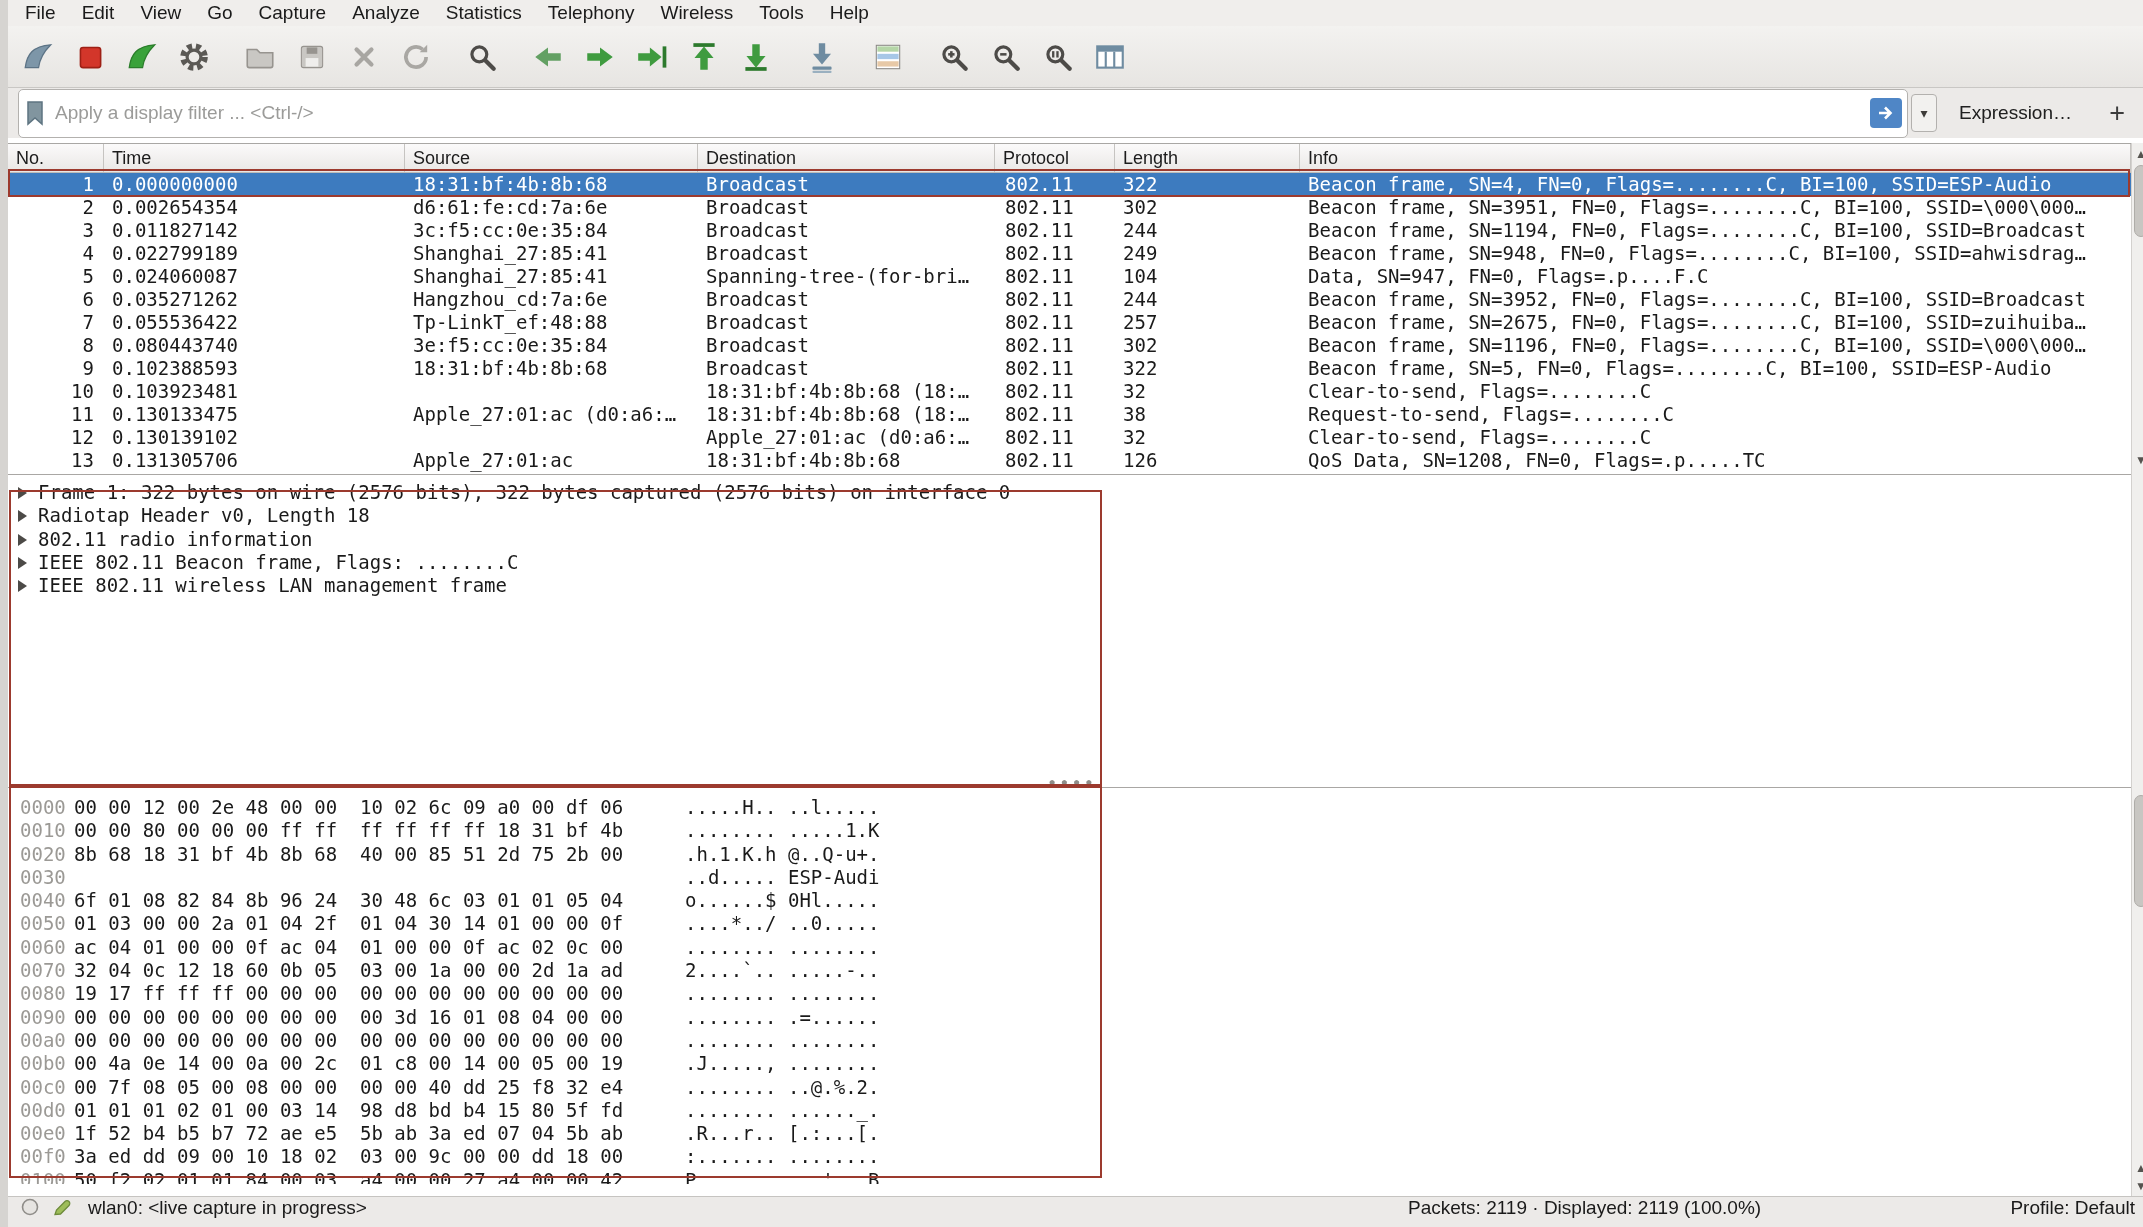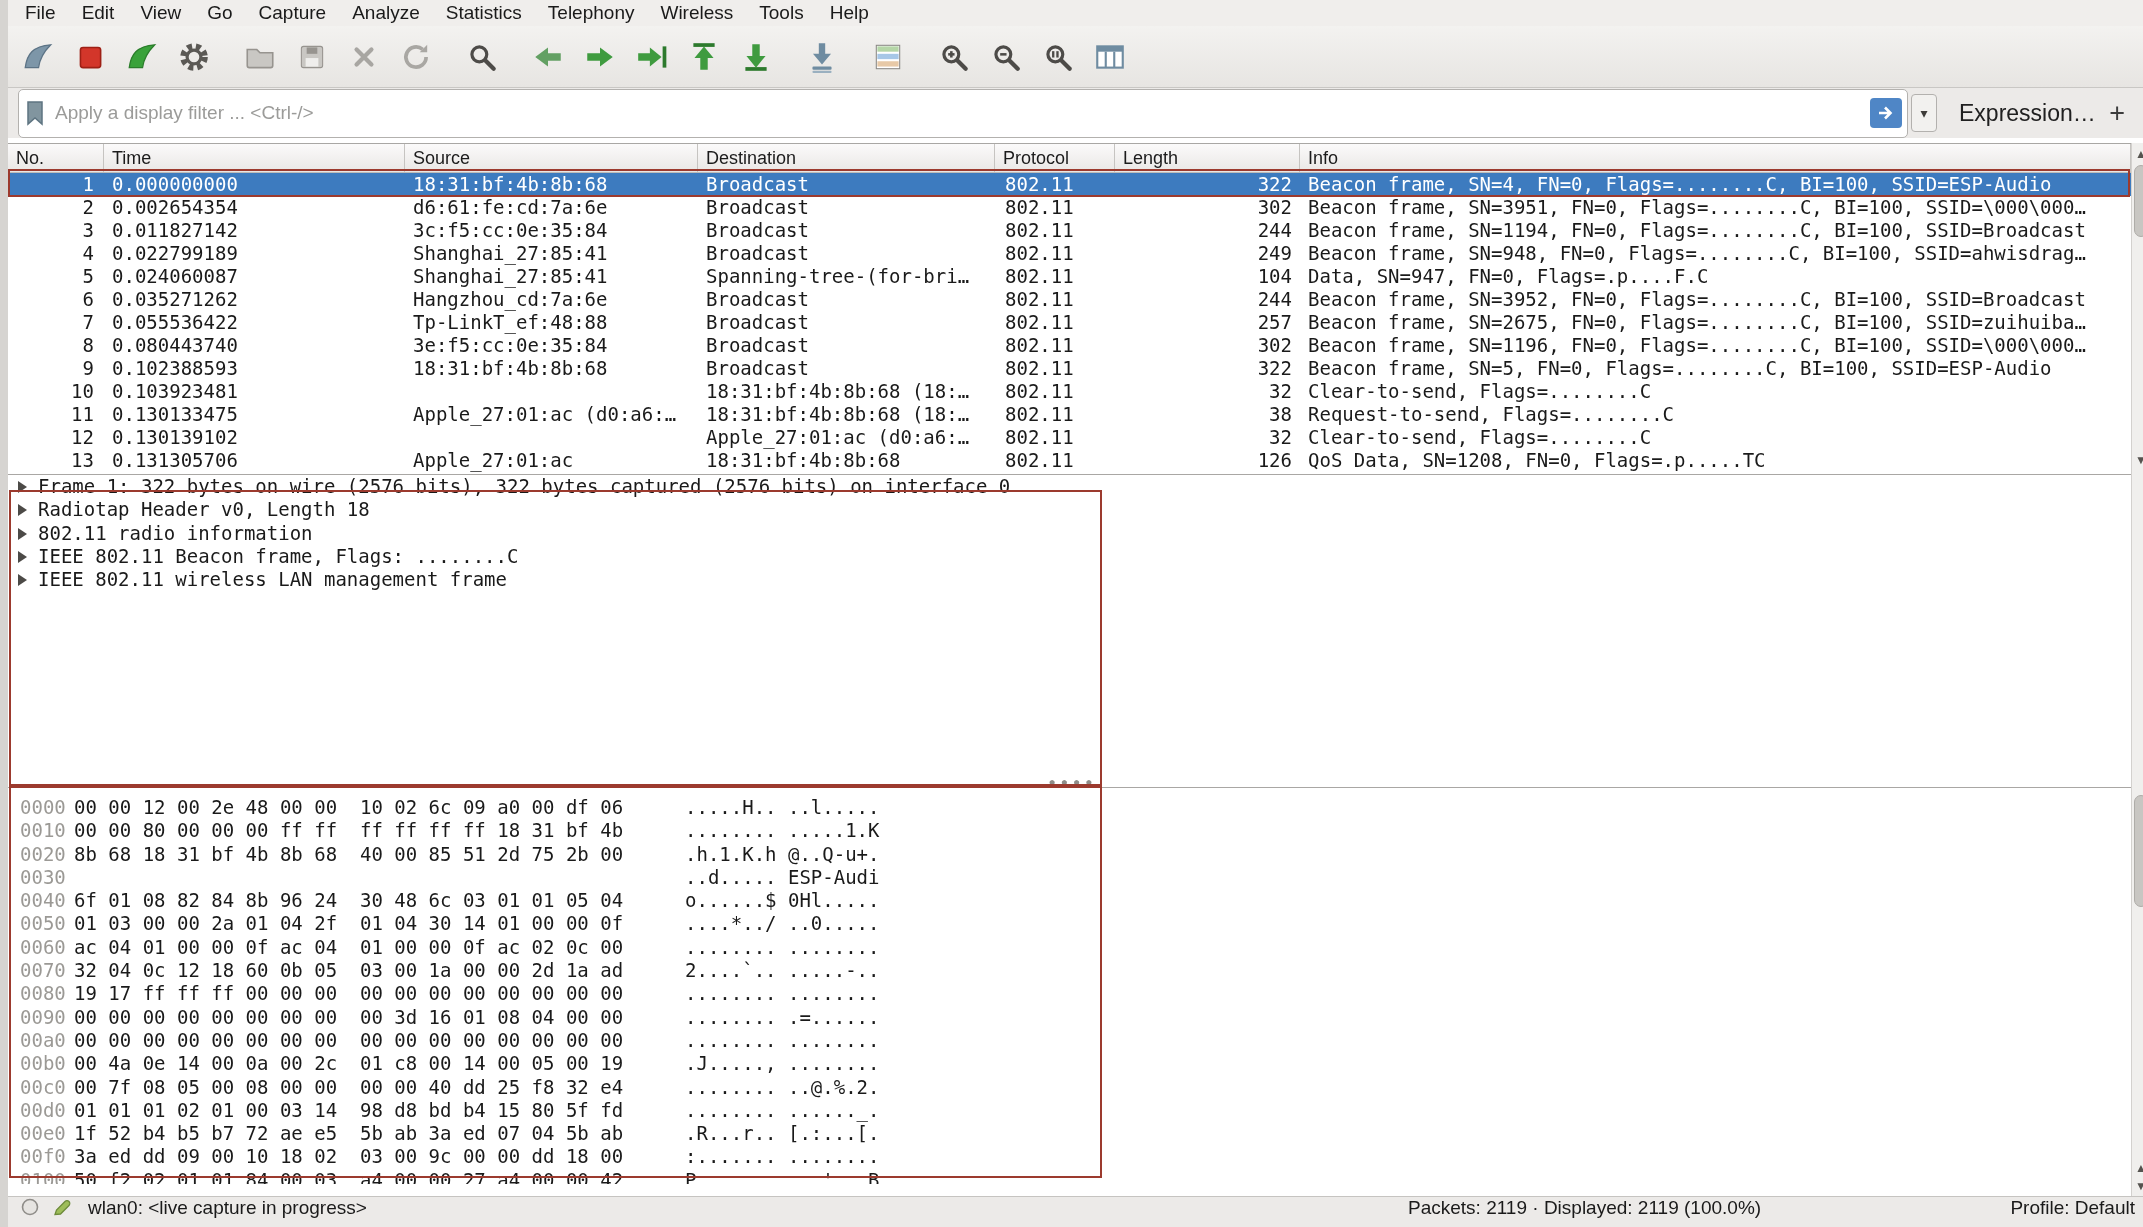--- a/index.html
+++ b/index.html
@@ -26,43 +26,43 @@
   .filter-wrap { width:1890px; height:49px; background:#fff; border:1px solid #b3b1ae; border-radius:5px;
                  display:flex; align-items:center; padding:0 5px; }
   .filter-wrap input { flex:1; border:none; outline:none; font-size:19px; color:#333; margin-left:9px;
                        font-family:"Liberation Sans",sans-serif; background:transparent; }
   .filter-wrap input::placeholder { color:#9b9b99; }
   .apply-btn { width:32px; height:30px; border-radius:4px; background:var(--accent,#4f86c6);
                display:flex; align-items:center; justify-content:center; flex:0 0 auto; }
   .caret-btn { width:26px; height:38px; margin-left:3px; border:1px solid #b3b1ae; border-radius:4px;
                background:#f2f1ef; display:flex; align-items:center; justify-content:center;
                font-size:14px; color:#3e3c39; }
-  .expr { margin-left:22px; font-size:23px; color:#202020; white-space:nowrap; }
+  .expr { margin-left:22px; font-size:19px; color:#202020; white-space:nowrap; }
   .addf { margin-left:auto; margin-right:16px; font-size:27px; color:#3c3c3c; }
 
   
   .pgrid { display:grid; grid-template-columns:96px 301px 293px 297px 120px 185px minmax(0,1fr); }
   .packet-list { position:absolute; top:143px; left:0; width:2123px; height:403px; background:#fff;
                  border-top:1px solid #a9a7a4; overflow:hidden; }
   .plist-header { height:29px; background:linear-gradient(#fbfafa,#e9e7e5); border-bottom:1px solid #bdbbb8;
                   font-size:18px; color:#1c1c1c; }
   .hcell { display:flex; align-items:center; padding:0 8px; border-right:1px solid #c6c4c1;
            overflow:hidden; white-space:nowrap; }
   .plist-body { font-family:"DejaVu Sans Mono",monospace; font-size:19px; }
   .prow { height:23px; line-height:23px; white-space:nowrap; background:#fff; }
   .prow span { overflow:hidden; padding:0 8px; }
   .prow .c-no { text-align:right; padding-right:10px; }
-  .prow .c-len { text-align:right; }
+  .prow .c-len { }
   .prow .c-proto, .hcell.h-proto { padding-left:10px; }
   .prow.selected { background:var(--sel,#3d7bbf); color:#fff; }
 
   
   .details { position:absolute; top:474px; left:0; width:2123px; height:312px; background:#fff;
              border-top:1px solid #a9a7a4; font-family:"DejaVu Sans Mono",monospace; font-size:19px;
-             overflow:hidden; }
+             padding-top:6px; overflow:hidden; }
   .dline { height:23.3px; line-height:23.3px; padding-left:10px; white-space:nowrap; }
   .tri { width:0; height:0; border-left:9px solid #4c4a47; border-top:6px solid transparent;
          border-bottom:6px solid transparent; display:inline-block; margin-right:11px; }
 
   .splitter-dots { position:absolute; top:775px; left:1020px; width:90px; text-align:center;
                    color:#8f8d89; font-size:12px; letter-spacing:5px; z-index:3; }
 
   
   .hexpane { position:absolute; top:787px; left:0; width:2123px; height:397px; background:#fff;
              border-top:1px solid #a9a7a4; font-family:"DejaVu Sans Mono",monospace; font-size:19px;

